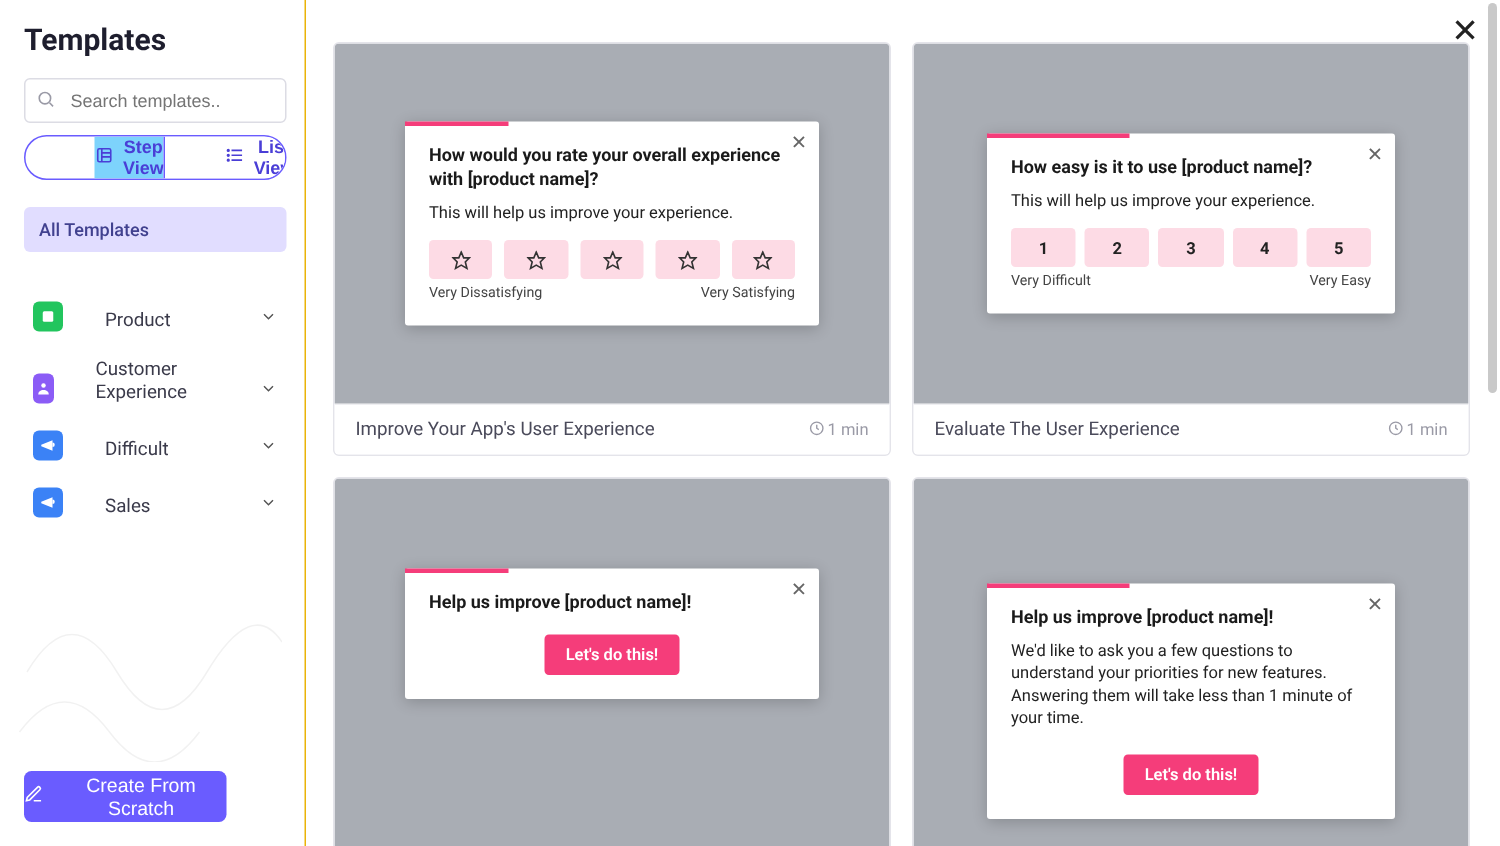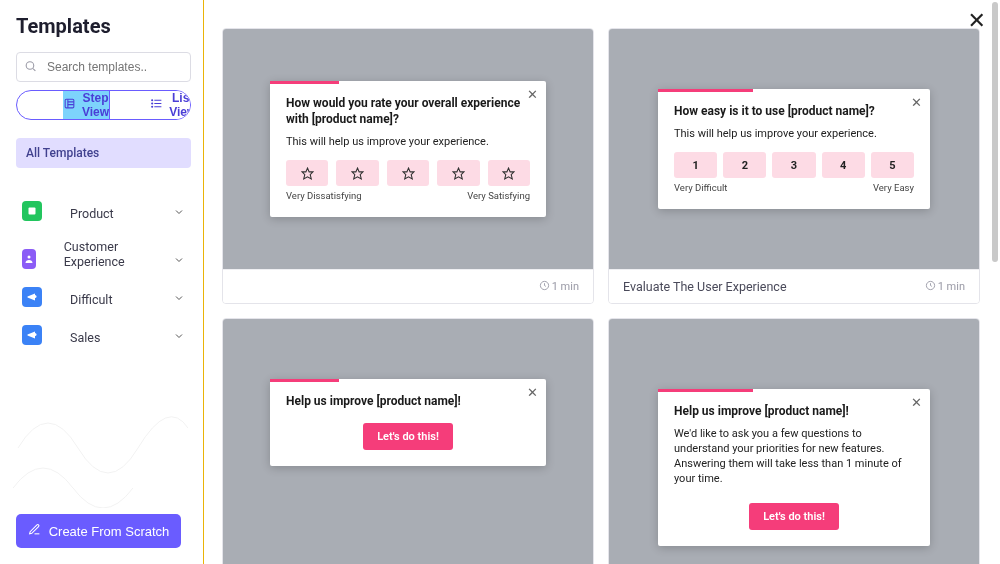--- a/index.html
+++ b/index.html
@@ -26,21 +26,21 @@
   .all-templates { background: #e1ddff; color: #41418f; font-size: 12px; font-weight: 500; padding: 8px 10px; border-radius: 4px; margin-bottom: 24px; cursor: pointer; }
   .cat-list { display: flex; flex-direction: column; gap: 0; }
   .cat-item { display: flex; align-items: flex-end; gap: 28px; padding: 9px 6px; font-size: 12.5px; color: #3a3a4a; cursor: pointer; }
   .cat-item .chev { margin-left: auto; color: #555; }
   .cat-icon { width: 20px; height: 20px; border-radius: 4px; display: flex; align-items: center; justify-content: center; }
   .ci-green { background: #22c55e; }
   .ci-purple { background: #8b5cf6; }
   .ci-blue { background: #3b82f6; }
   .cat-icon svg { width: 12px; height: 12px; }
   .sidebar-bottom { position: absolute; bottom: 16px; left: 16px; right: 12px; }
-  .create-btn { width: 165px; height: 34px; background: #6a5cff; color: #fff; border: none; border-radius: 5px; font-size: 13px; font-weight: 500; display: flex; align-items: center; justify-content: center; gap: 8px; cursor: pointer; }
+  .create-btn { width: 135px; height: 34px; background: #6a5cff; color: #fff; border: none; border-radius: 5px; font-size: 13px; font-weight: 500; display: flex; align-items: center; justify-content: center; gap: 8px; cursor: pointer; }
 
   
   .main { flex: 1; background: #fff; padding: 28px 20px 0 18px; overflow: hidden; }
   .grid { display: grid; grid-template-columns: 1fr 1fr; gap: 14px 14px; }
   .card { border: 1px solid #e4e4ea; border-radius: 4px; overflow: hidden; background: #fff; }
   .card-preview { height: 240px; background: #a9adb4; display: flex; align-items: center; justify-content: center; position: relative; } 
   .card-footer { height: 34px; display: flex; align-items: center; padding: 0 14px; font-size: 12.5px; color: #4a4a5a; background: #fff; border-top: 1px solid #efeff2; }
   .card-footer .time { margin-left: auto; display: flex; align-items: center; gap: 2px; color: #9a9aa6; font-size: 11px; }
 
   
@@ -227,20 +227,21 @@
                   </svg>
                 </div>
             </div>
             <div class="scale-labels">
               <span>Very Dissatisfying</span>
               <span>Very Satisfying</span>
             </div>
           </div>
         </div>
         <div class="card-footer">
+          <span>Improve Your App's User Experience</span>
           <span class="time">
             <span><svg width="11" height="11" viewBox="0 0 24 24" fill="none" stroke="currentColor" stroke-width="2">
                   <circle cx="12" cy="12" r="9"></circle>
                   <polyline points="12 7 12 12 15 14"></polyline>
                 </svg></span>
             <span>1 min</span>
           </span>
         </div>
       </div>
 

